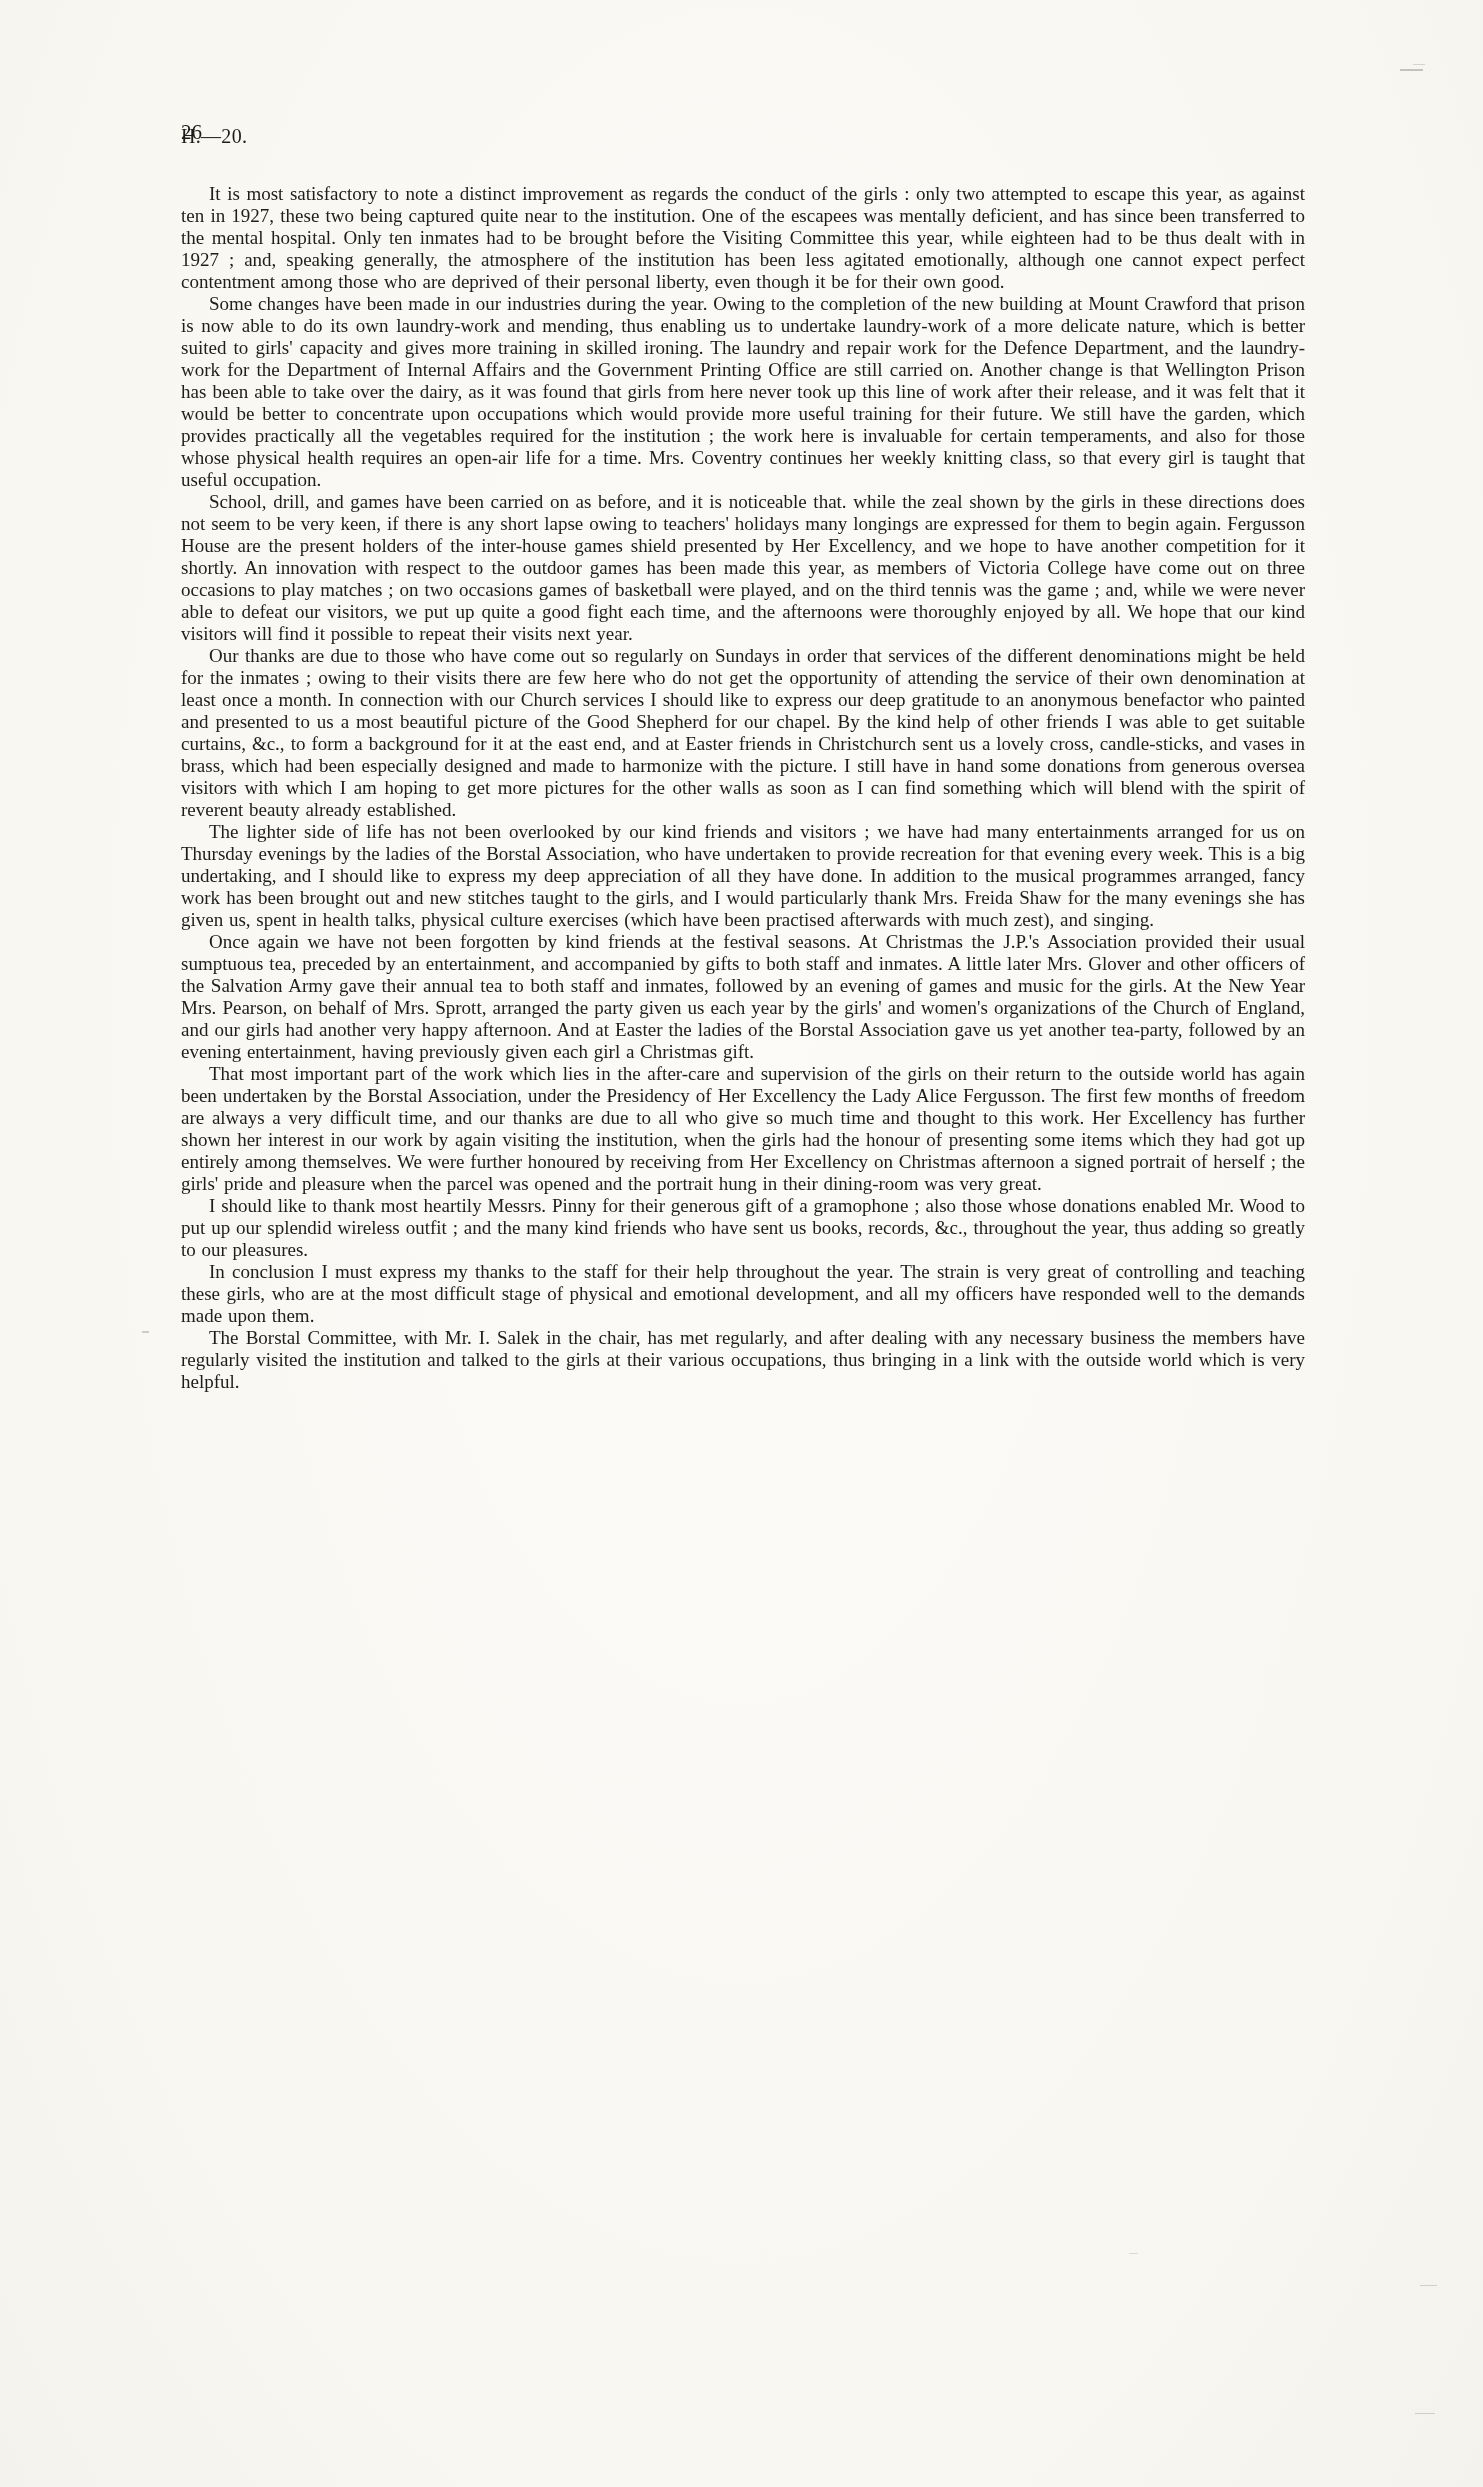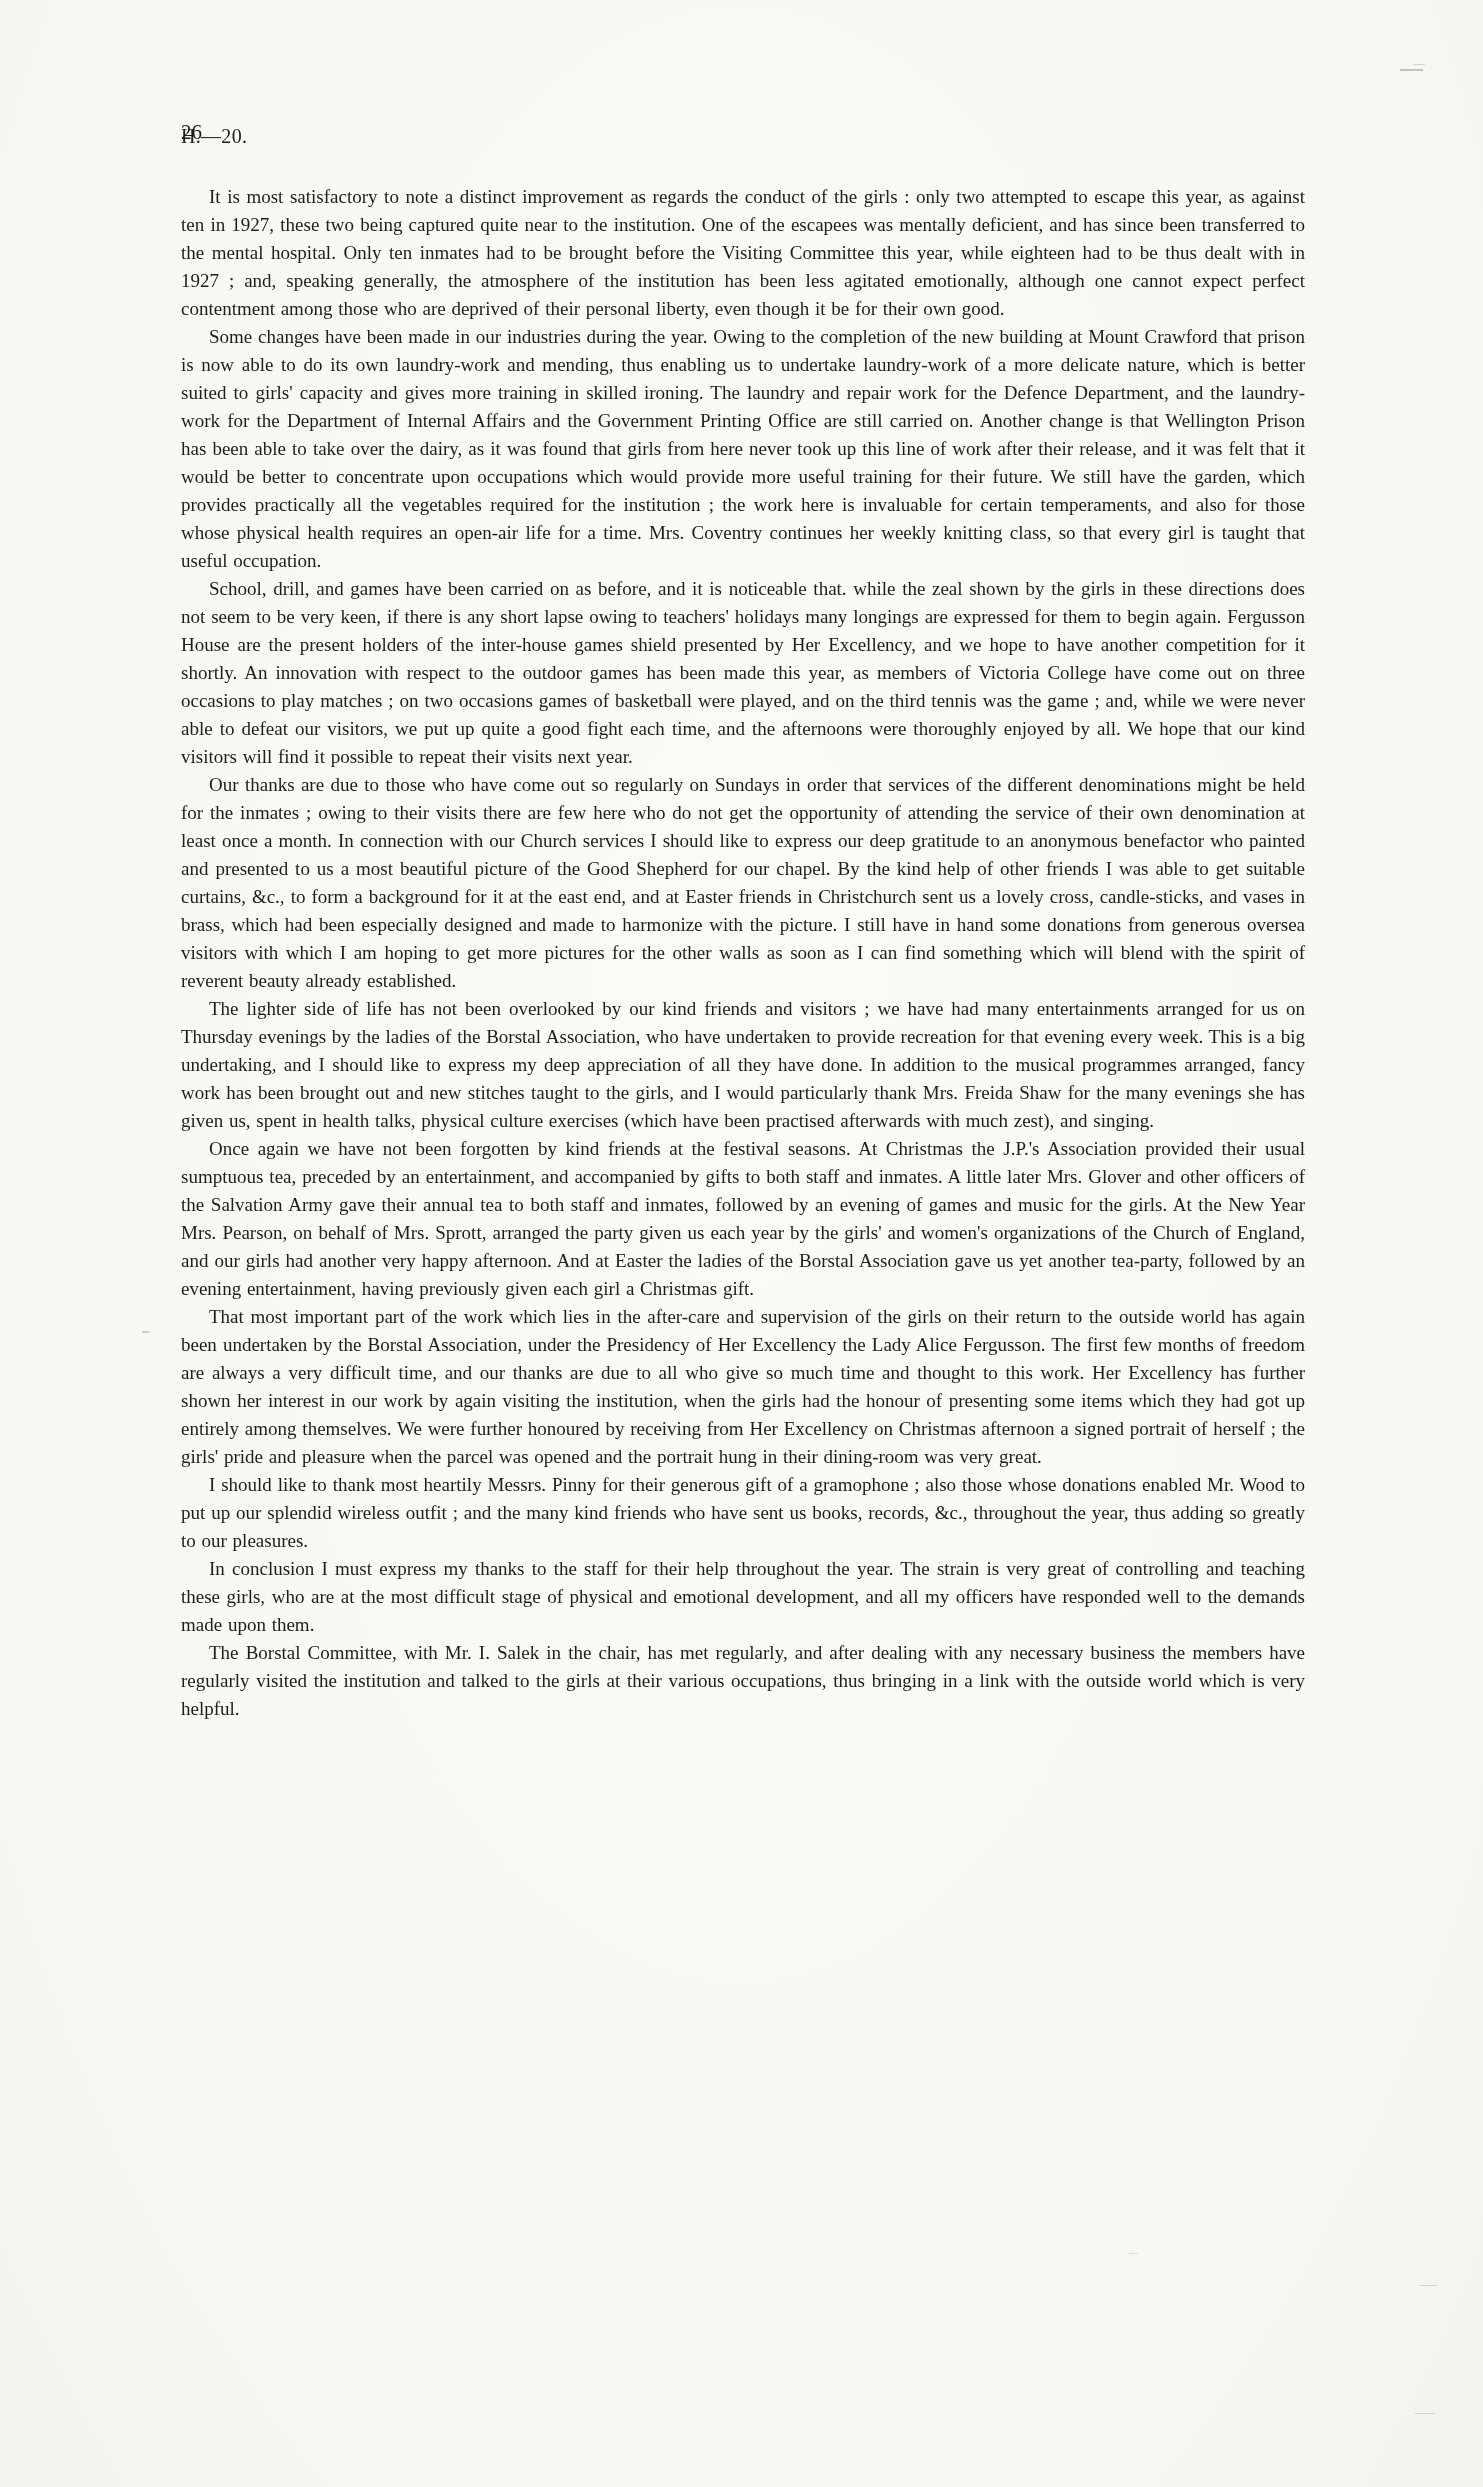--- a/index.html
+++ b/index.html
@@ -42,21 +42,21 @@
     top: 0;
     text-align: left;
     font-size: 21px;
   }
   .text-block {
     position: absolute;
     left: 181px;
     top: 183px;
     width: 1124px;
     font-size: 19px;
-    line-height: 28px;
+    line-height: 22px;
     text-align: justify;
   }
   .text-block p {
     margin: 0;
     padding: 0;
     text-indent: 28px;
     word-spacing: 1px;
   }
   .artifact {
     position: absolute;

